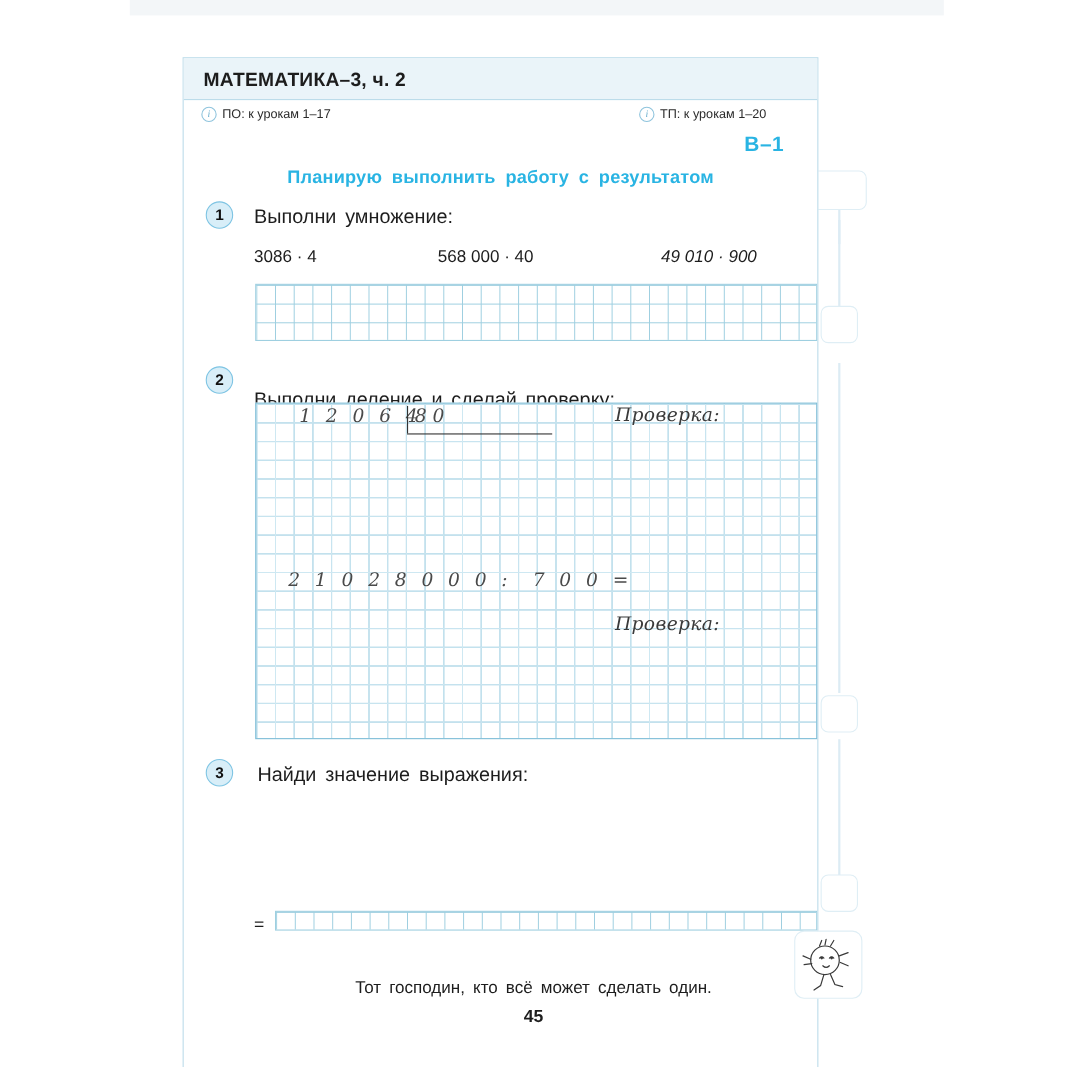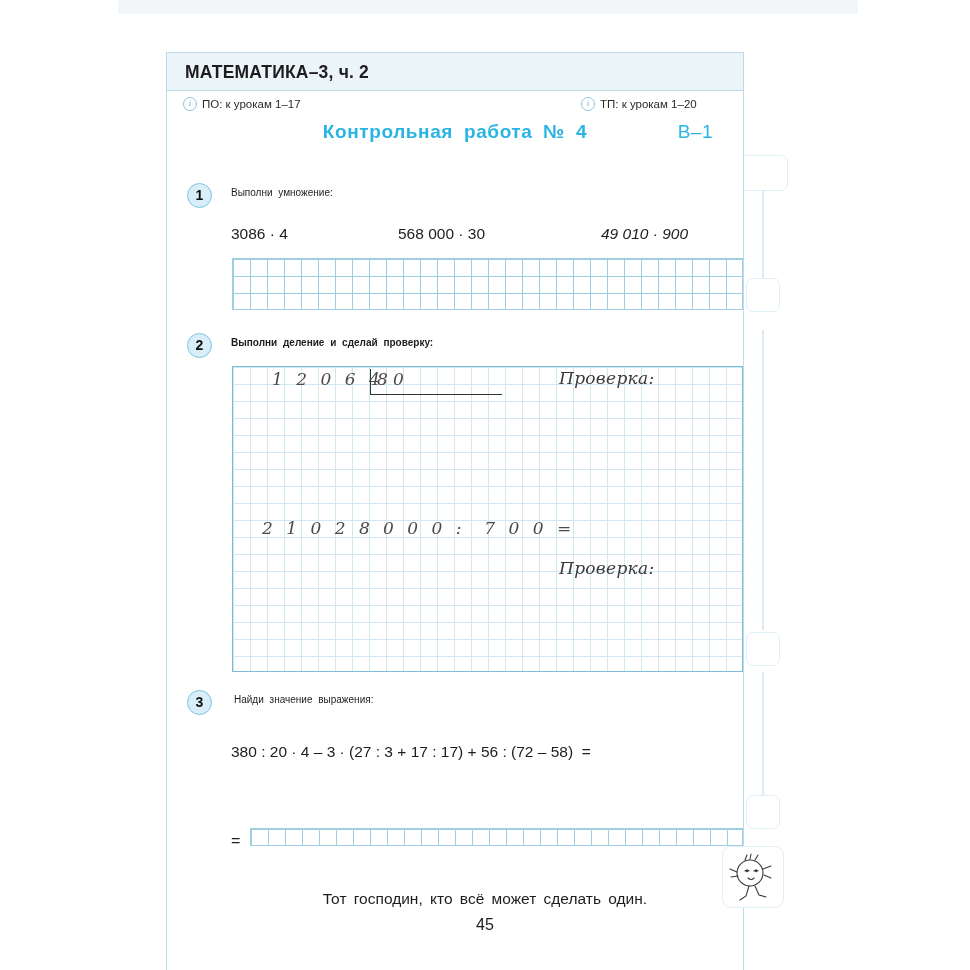--- a/index.html
+++ b/index.html
@@ -51,37 +51,37 @@
   }
   
   .work-title{
     position:absolute;left:0;top:68px;width:100%;text-align:center;
     font-size:19px;font-weight:bold;color:#29b4e3;
     letter-spacing:.6px;
     word-spacing:5px;
   }
   .variant{
     position:absolute;right:30px;top:68px;
-    font-size:19px;font-weight:normal;color:#29b4e3;letter-spacing:.5px;text-align:center;
+    font-size:19px;font-weight:bold;color:#29b4e3;letter-spacing:.5px;text-align:center;
   }
   .plan-line{
     position:absolute;left:0;top:99px;width:100%;text-align:center;
     font-size:16.5px;font-weight:bold;color:#29b4e3;
     word-spacing:4px;letter-spacing:.2px;
   }
   
   .ex-num{
     position:absolute;width:25px;height:25px;border-radius:50%;
     background:#d8eef8;border:1.5px solid #7ec4e3;
     color:#111;font-size:14px;font-weight:bold;
     text-align:center;line-height:23px;
     box-sizing:border-box;
   }
   .ex-text{
-    position:absolute;font-size:10px;color:#1d1d1d;word-spacing:3px;
+    position:absolute;font-size:18px;color:#1d1d1d;word-spacing:3px;
   }
   .expr{
     position:absolute;font-size:15.5px;color:#1d1d1d;white-space:pre;text-align:center;
   }
   
   .grid{
     position:absolute;
     background-color:#fff;
     background-image:
       linear-gradient(to right,#9ecfe0 1px,transparent 1px),
@@ -138,21 +138,21 @@
     background:#fff;border:1.5px solid #dfeef5;border-radius:9px;
     box-sizing:border-box;
   }
   
   .proverb{
     position:absolute;left:0;top:890px;width:970px;text-align:center;
     font-size:15.5px;color:#1d1d1d;word-spacing:3px;
   }
   .page-no{
     position:absolute;left:0;top:916px;width:970px;text-align:center;
-    font-size:16px;color:#1d1d1d;
+    font-size:16px;color:#1d1d1d;font-weight:bold;
   }
 </style>
 </head>
 <body>
 
 <div class="page-shadow-top"></div>
 
 <div class="margin-line" style="top:160px;height:62px;"></div>
 <div class="margin-line" style="top:200px;height:110px;"></div>
 <div class="margin-line" style="top:330px;height:300px;"></div>
@@ -173,50 +173,49 @@
     <div class="info left">
       <span class="i-icon">i</span>
       <span>ПО: к урокам 1–17</span>
     </div>
     <div class="info right">
       <span class="i-icon">i</span>
       <span>ТП: к урокам 1–20</span>
     </div>
   </div>
 
-  <div class="work-title">Контрольная  работа  № 4</div>
   <div class="variant">В–1</div>
+  <div class="plan-line">Планирую  выполнить  работу  с  результатом</div>
 
   <div class="ex-num" style="left:20px;top:130px;">1</div>
   <div class="ex-text" style="left:64px;top:134px;">Выполни  умножение:</div>
 
   <div class="expr" style="left:64px;top:172px;">3086 · 4</div>
-  <div class="expr" style="left:231px;top:172px;">568 000 · 30</div>
+  <div class="expr" style="left:231px;top:172px;">568 000 · 40</div>
   <div class="expr" style="left:434px;top:172px;font-style:italic;">49 010 · 900</div>
 
   <div class="grid" style="left:65px;top:205px;width:511px;height:52px;"></div>
 
   <div class="ex-num" style="left:20px;top:280px;">2</div>
-  <div class="ex-text" style="left:64px;top:284px;font-weight:bold;">Выполни  деление  и  сделай  проверку:</div>
+  <div class="ex-text" style="left:64px;top:300px;">Выполни  деление  и  сделай  проверку:</div>
 
   <div class="grid fine" style="left:65px;top:313px;width:511px;height:306px;"></div>
 
   <div class="hand num" style="left:93px;top:316px;margin-left:12px;">1 2 0 6 4 0</div>
   <div class="div-corner" style="left:203px;top:316px;height:25px;"></div>
   <div class="hand num" style="left:210px;top:316px;">8</div>
   <div class="div-under" style="left:203px;top:341px;width:132px;"></div>
   <div class="hand word" style="left:392px;top:315px;">Проверка:</div>
 
   <div class="hand num" style="left:95px;top:465px;text-align:center;">2 1 0 2 8 0 0 0 :  7 0 0 =</div>
   <div class="hand word" style="left:392px;top:505px;">Проверка:</div>
 
   <div class="ex-num" style="left:20px;top:637px;">3</div>
   <div class="ex-text" style="left:67px;top:641px;">Найди  значение  выражения:</div>
 
-  <div class="expr" style="left:64px;top:690px;">380 : 20 · 4 – 3 · (27 : 3 + 17 : 17) + 56 : (72 – 58)  =</div>
 
   <div class="eq-sign" style="left:64px;top:779px;">=</div>
   <div class="grid" style="left:83px;top:775px;width:493px;height:18px;"></div>
 
 </div>
 
 <div class="mascot">
   <svg width="58" height="58" viewBox="0 0 58 58">
     <g stroke="#3a3a3a" stroke-width="1.1" fill="none" stroke-linecap="round">
       <circle cx="27" cy="26" r="13"></circle>

